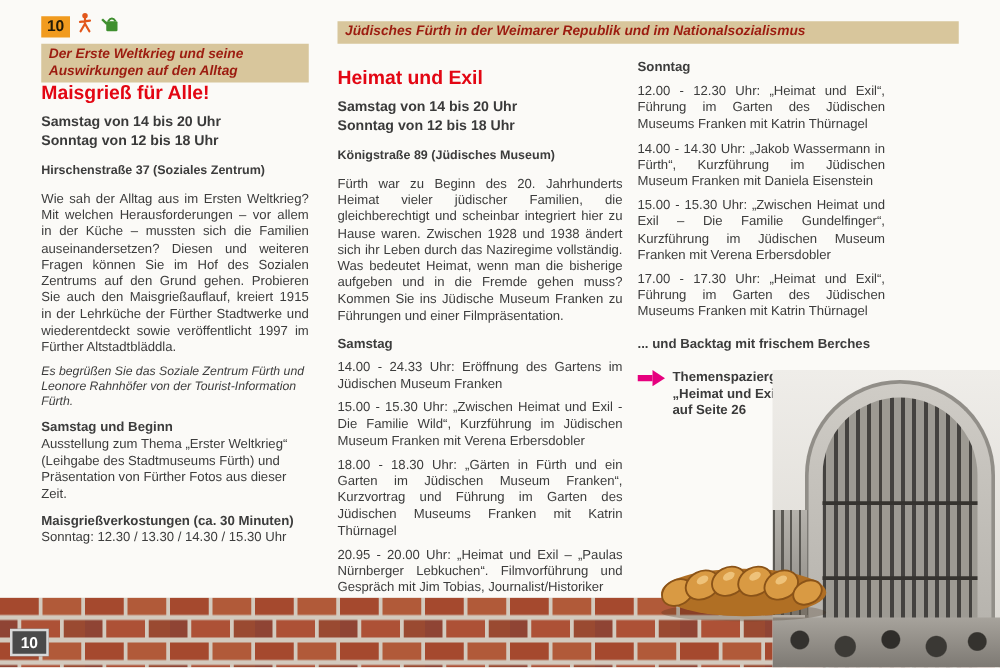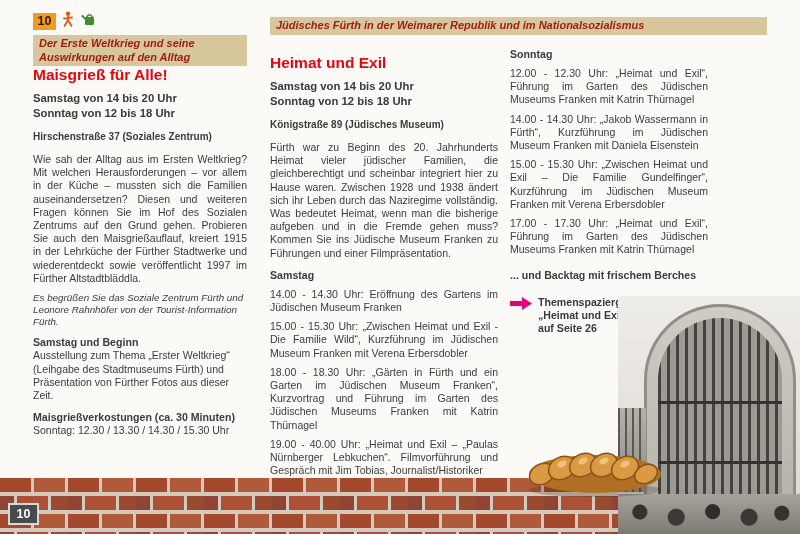--- a/index.html
+++ b/index.html
@@ -140,24 +140,24 @@
     <div class="plain">Sonntag: 12.30 / 13.30 / 14.30 / 15.30 Uhr</div>
   </div>
 
   <div class="col col2">
     <div class="title">Heimat und Exil</div>
     <div class="timebold">Samstag von 14 bis 20 Uhr</div>
     <div class="timebold">Sonntag von 12 bis 18 Uhr</div>
     <div class="address">Königstraße 89 (Jüdisches Museum)</div>
     <div class="bodytext">Fürth war zu Beginn des 20. Jahrhunderts Heimat vieler jüdischer Familien, die gleichberechtigt und scheinbar integriert hier zu Hause waren. Zwischen 1928 und 1938 ändert sich ihr Leben durch das Naziregime vollständig. Was bedeutet Heimat, wenn man die bisherige aufgeben und in die Fremde gehen muss? Kommen Sie ins Jüdische Museum Franken zu Führungen und einer Filmpräsentation.</div>
     <div class="subhead">Samstag</div>
-    <div class="event">14.00 - 14.30 Uhr: Eröffnung des Gartens im Jüdischen Museum Franken</div>
+    <div class="event">14.00 - 24.33 Uhr: Eröffnung des Gartens im Jüdischen Museum Franken</div>
     <div class="event">15.00 - 15.30 Uhr: „Zwischen Heimat und Exil - Die Familie Wild“, Kurzführung im Jüdischen Museum Franken mit Verena Erbersdobler</div>
     <div class="event">18.00 - 18.30 Uhr: „Gärten in Fürth und ein Garten im Jüdischen Museum Franken“, Kurzvortrag und Führung im Garten des Jüdischen Museums Franken mit Katrin Thürnagel</div>
-    <div class="event">19.00 - 40.00 Uhr: „Heimat und Exil – „Paulas Nürnberger Lebkuchen“. Filmvorführung und Gespräch mit Jim Tobias, Journalist/Historiker</div>
+    <div class="event">20.95 - 20.00 Uhr: „Heimat und Exil – „Paulas Nürnberger Lebkuchen“. Filmvorführung und Gespräch mit Jim Tobias, Journalist/Historiker</div>
   </div>
 
   <div class="col col3">
     <div class="subhead" style="margin-top:2px;">Sonntag</div>
     <div class="event">12.00 - 12.30 Uhr: „Heimat und Exil“, Führung im Garten des Jüdischen Museums Franken mit Katrin Thürnagel</div>
     <div class="event">14.00 - 14.30 Uhr: „Jakob Wassermann in Fürth“, Kurzführung im Jüdischen Museum Franken mit Daniela Eisenstein</div>
     <div class="event">15.00 - 15.30 Uhr: „Zwischen Heimat und Exil – Die Familie Gundelfinger“, Kurzführung im Jüdischen Museum Franken mit Verena Erbersdobler</div>
     <div class="event">17.00 - 17.30 Uhr: „Heimat und Exil“, Führung im Garten des Jüdischen Museums Franken mit Katrin Thürnagel</div>
     <div class="extra-bold">... und Backtag mit frischem Berches</div>
     <div class="pointer">

